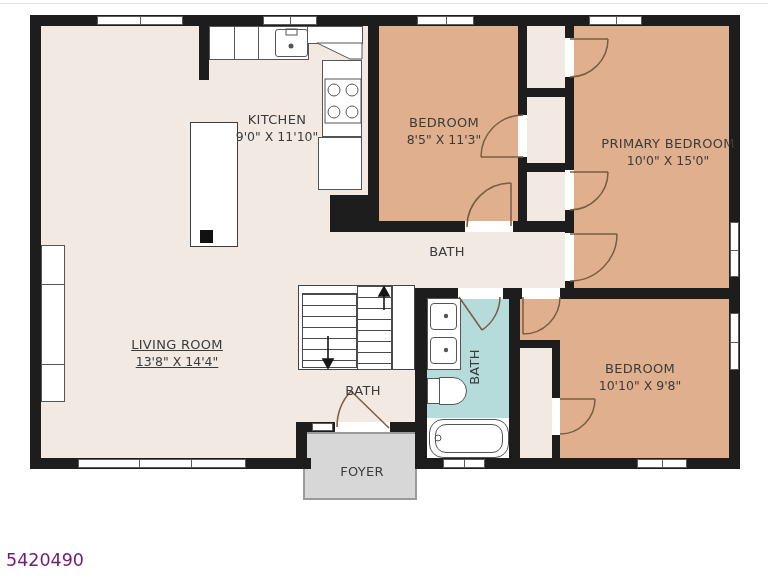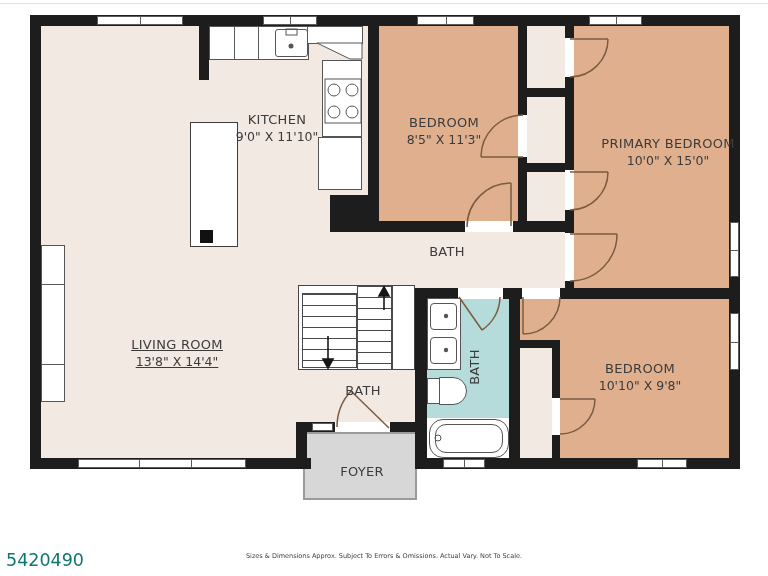--- a/index.html
+++ b/index.html
@@ -14,21 +14,21 @@
   .lbl{position:absolute;transform:translate(-50%,-50%);text-align:center;color:#3b3b3b;
        white-space:nowrap;line-height:17px;}
   .lbl .nm{font-size:13px;letter-spacing:.3px;}
   .lbl .dm{font-size:12.5px;}
   .lbl.vert{transform:translate(-50%,-50%) rotate(-90deg);}
   .flight{position:absolute;box-sizing:border-box;border:1px solid #4a4a4a;
           background:repeating-linear-gradient(to bottom,#4a4a4a 0 1px,transparent 1px 11px);}
   .porch{position:absolute;background:#d7d7d7;border:2px solid #9b9b9b;box-sizing:border-box;}
   .hairline{position:absolute;background:#e2e2e2;}
   svg.overlay{position:absolute;left:0;top:0;pointer-events:none;}
-  .footer-id{position:absolute;left:6px;top:550px;font-size:17.5px;color:#0f766e;}
+  .footer-id{position:absolute;left:6px;top:550px;font-size:17.5px;color:#701a75;}
   .footer-disc{position:absolute;left:0;top:552px;width:768px;text-align:center;
                font-size:6.5px;color:#3f3f3f;}
 </style>
 </head>
 <body>
 
 <div id="stage">
   <div class="hairline" style="left:0;top:3px;width:768px;height:1px;"></div>
 
   <div class="floor" style="left:30px;top:15px;width:545px;height:454px;background:#f2e9e3;"></div>
@@ -206,14 +206,13 @@
     <div class="nm">BATH</div>
   </div>
   <div class="lbl vert" style="left:474px;top:367px;">
     <div class="nm">BATH</div>
   </div>
   <div class="lbl" style="left:362px;top:471px;font-size:14px;">
     <div class="nm">FOYER</div>
   </div>
 
   <div class="footer-id">5420490</div>
-  <div class="footer-disc">Sizes &amp; Dimensions Approx. Subject To Errors &amp; Omissions. Actual Vary. Not To Scale.</div>
 </div>
 
 </body></html>

